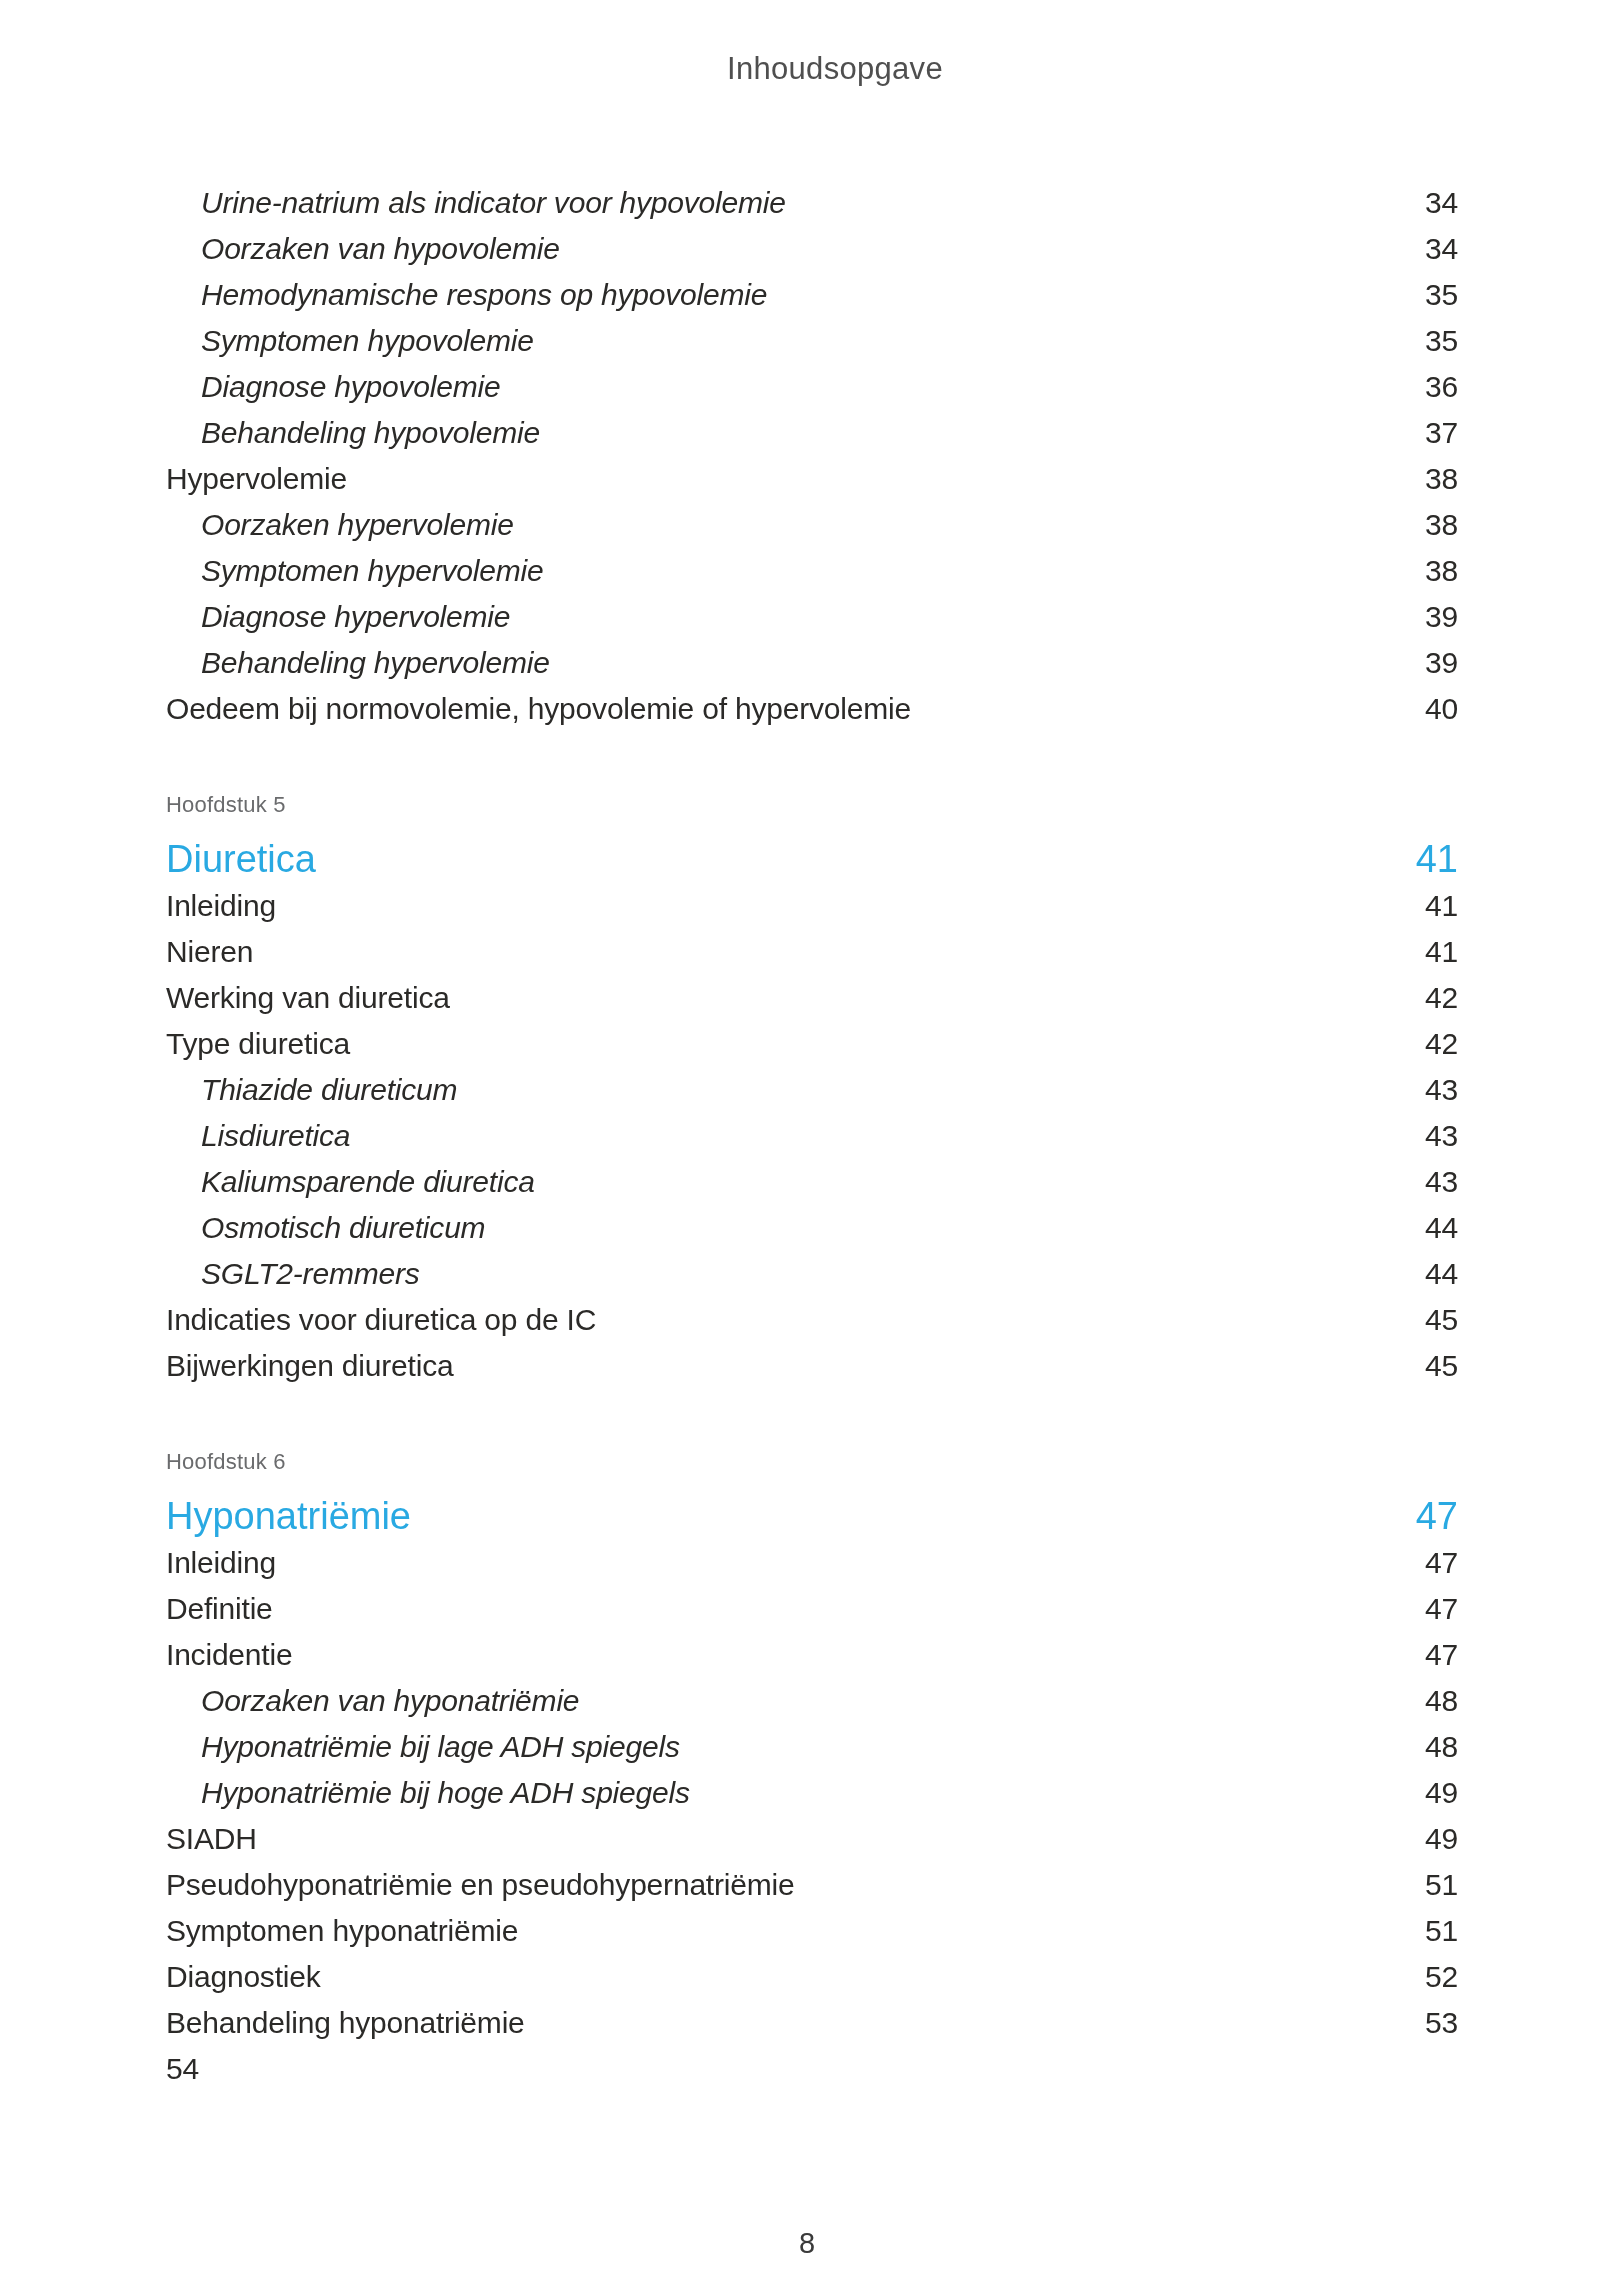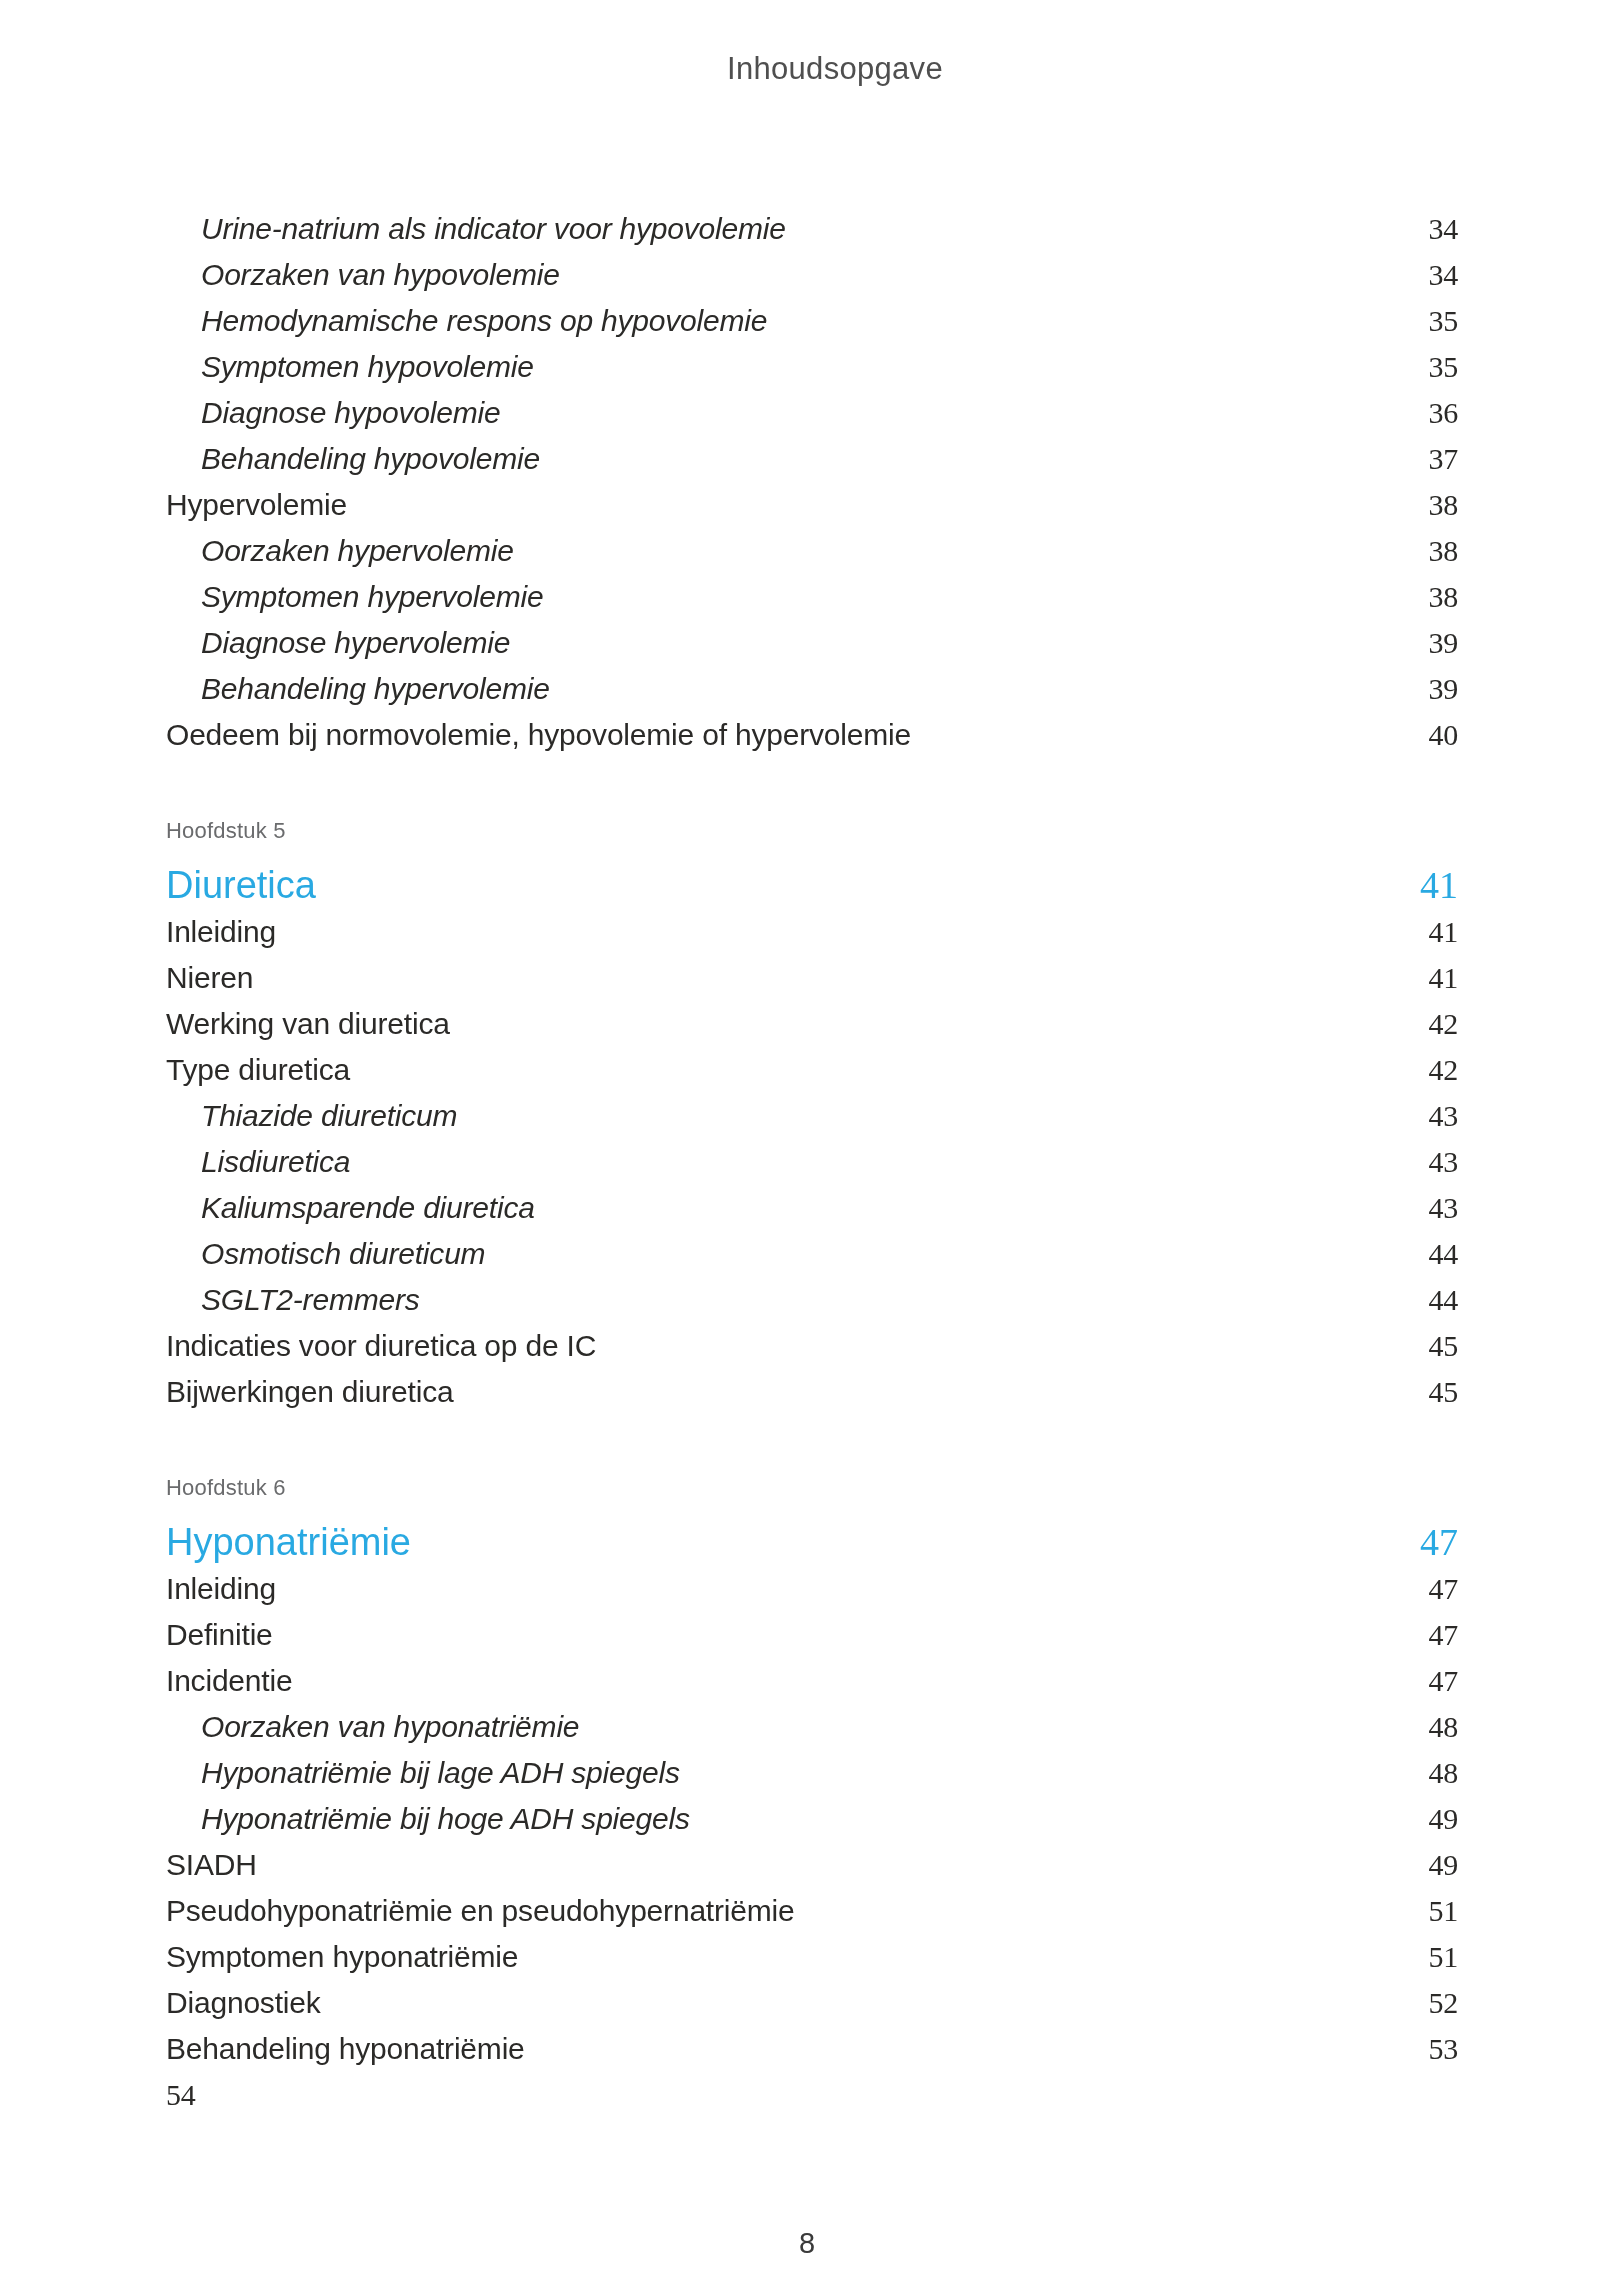--- a/index.html
+++ b/index.html
@@ -24,21 +24,21 @@
     top:48px;left:0;width:100%;
     text-align:center;
     font-size:31px;
     line-height:42px;
     color:var(--header-gray);
     letter-spacing:0.3px;
     padding-left:28px;
   }
   .toc{
     position:absolute;
-    top:206px;
+    top:180px;
     left:166px;
     right:156px;
   }
   .toc-section{display:block;}
   .toc-section:not(:first-child){margin-top:51px;}
   .chapter-label{
     height:43px;
     display:flex;
     align-items:center;
     font-size:22px;
@@ -62,21 +62,20 @@
     font-size:30px;
     letter-spacing:-0.2px;
   }
   .row .label{white-space:nowrap;}
   .row.lvl2 .label{padding-left:35px;}
   .label.it{font-style:italic;}
   .pagenum,.chapter-page{
     font-style:normal;
     text-align:right;
     white-space:nowrap;
-    font-family:Liberation Serif, serif;
   }
   .doc-footer{
     position:absolute;
     top:2222px;left:0;width:100%;
     text-align:center;
     font-size:29px;
     line-height:42px;
     color:var(--footer-gray);
   }
 </style>

